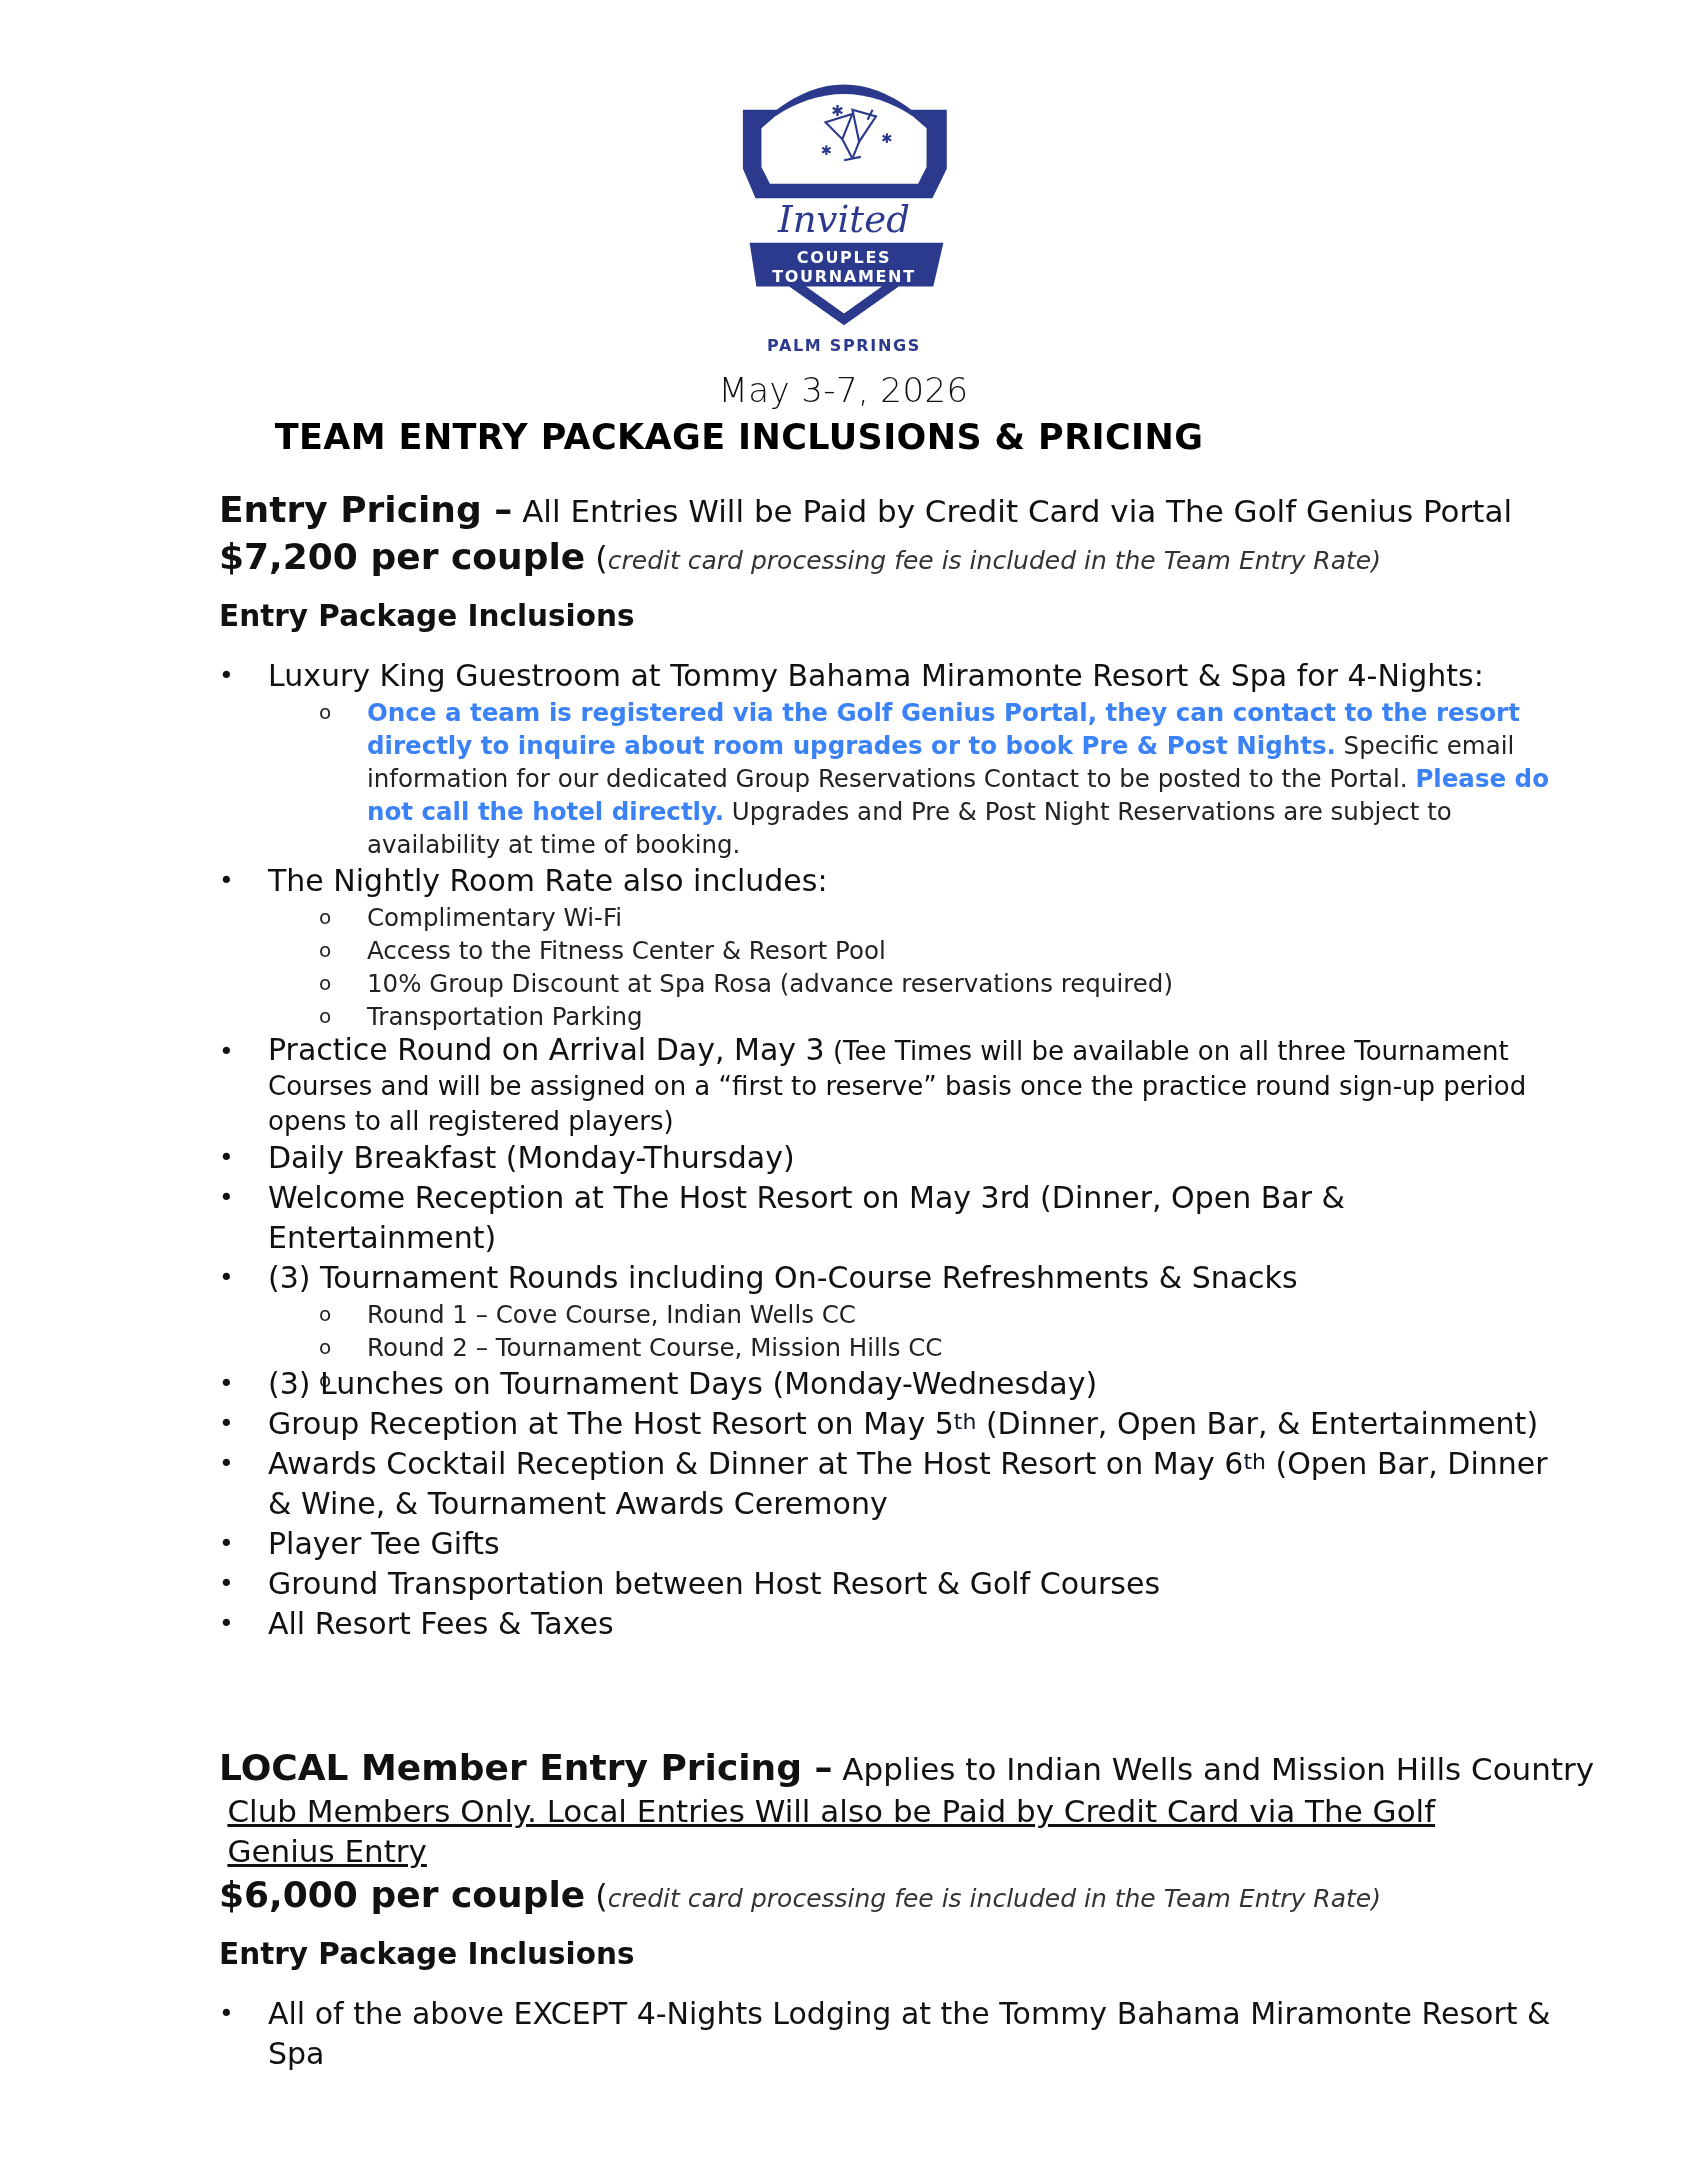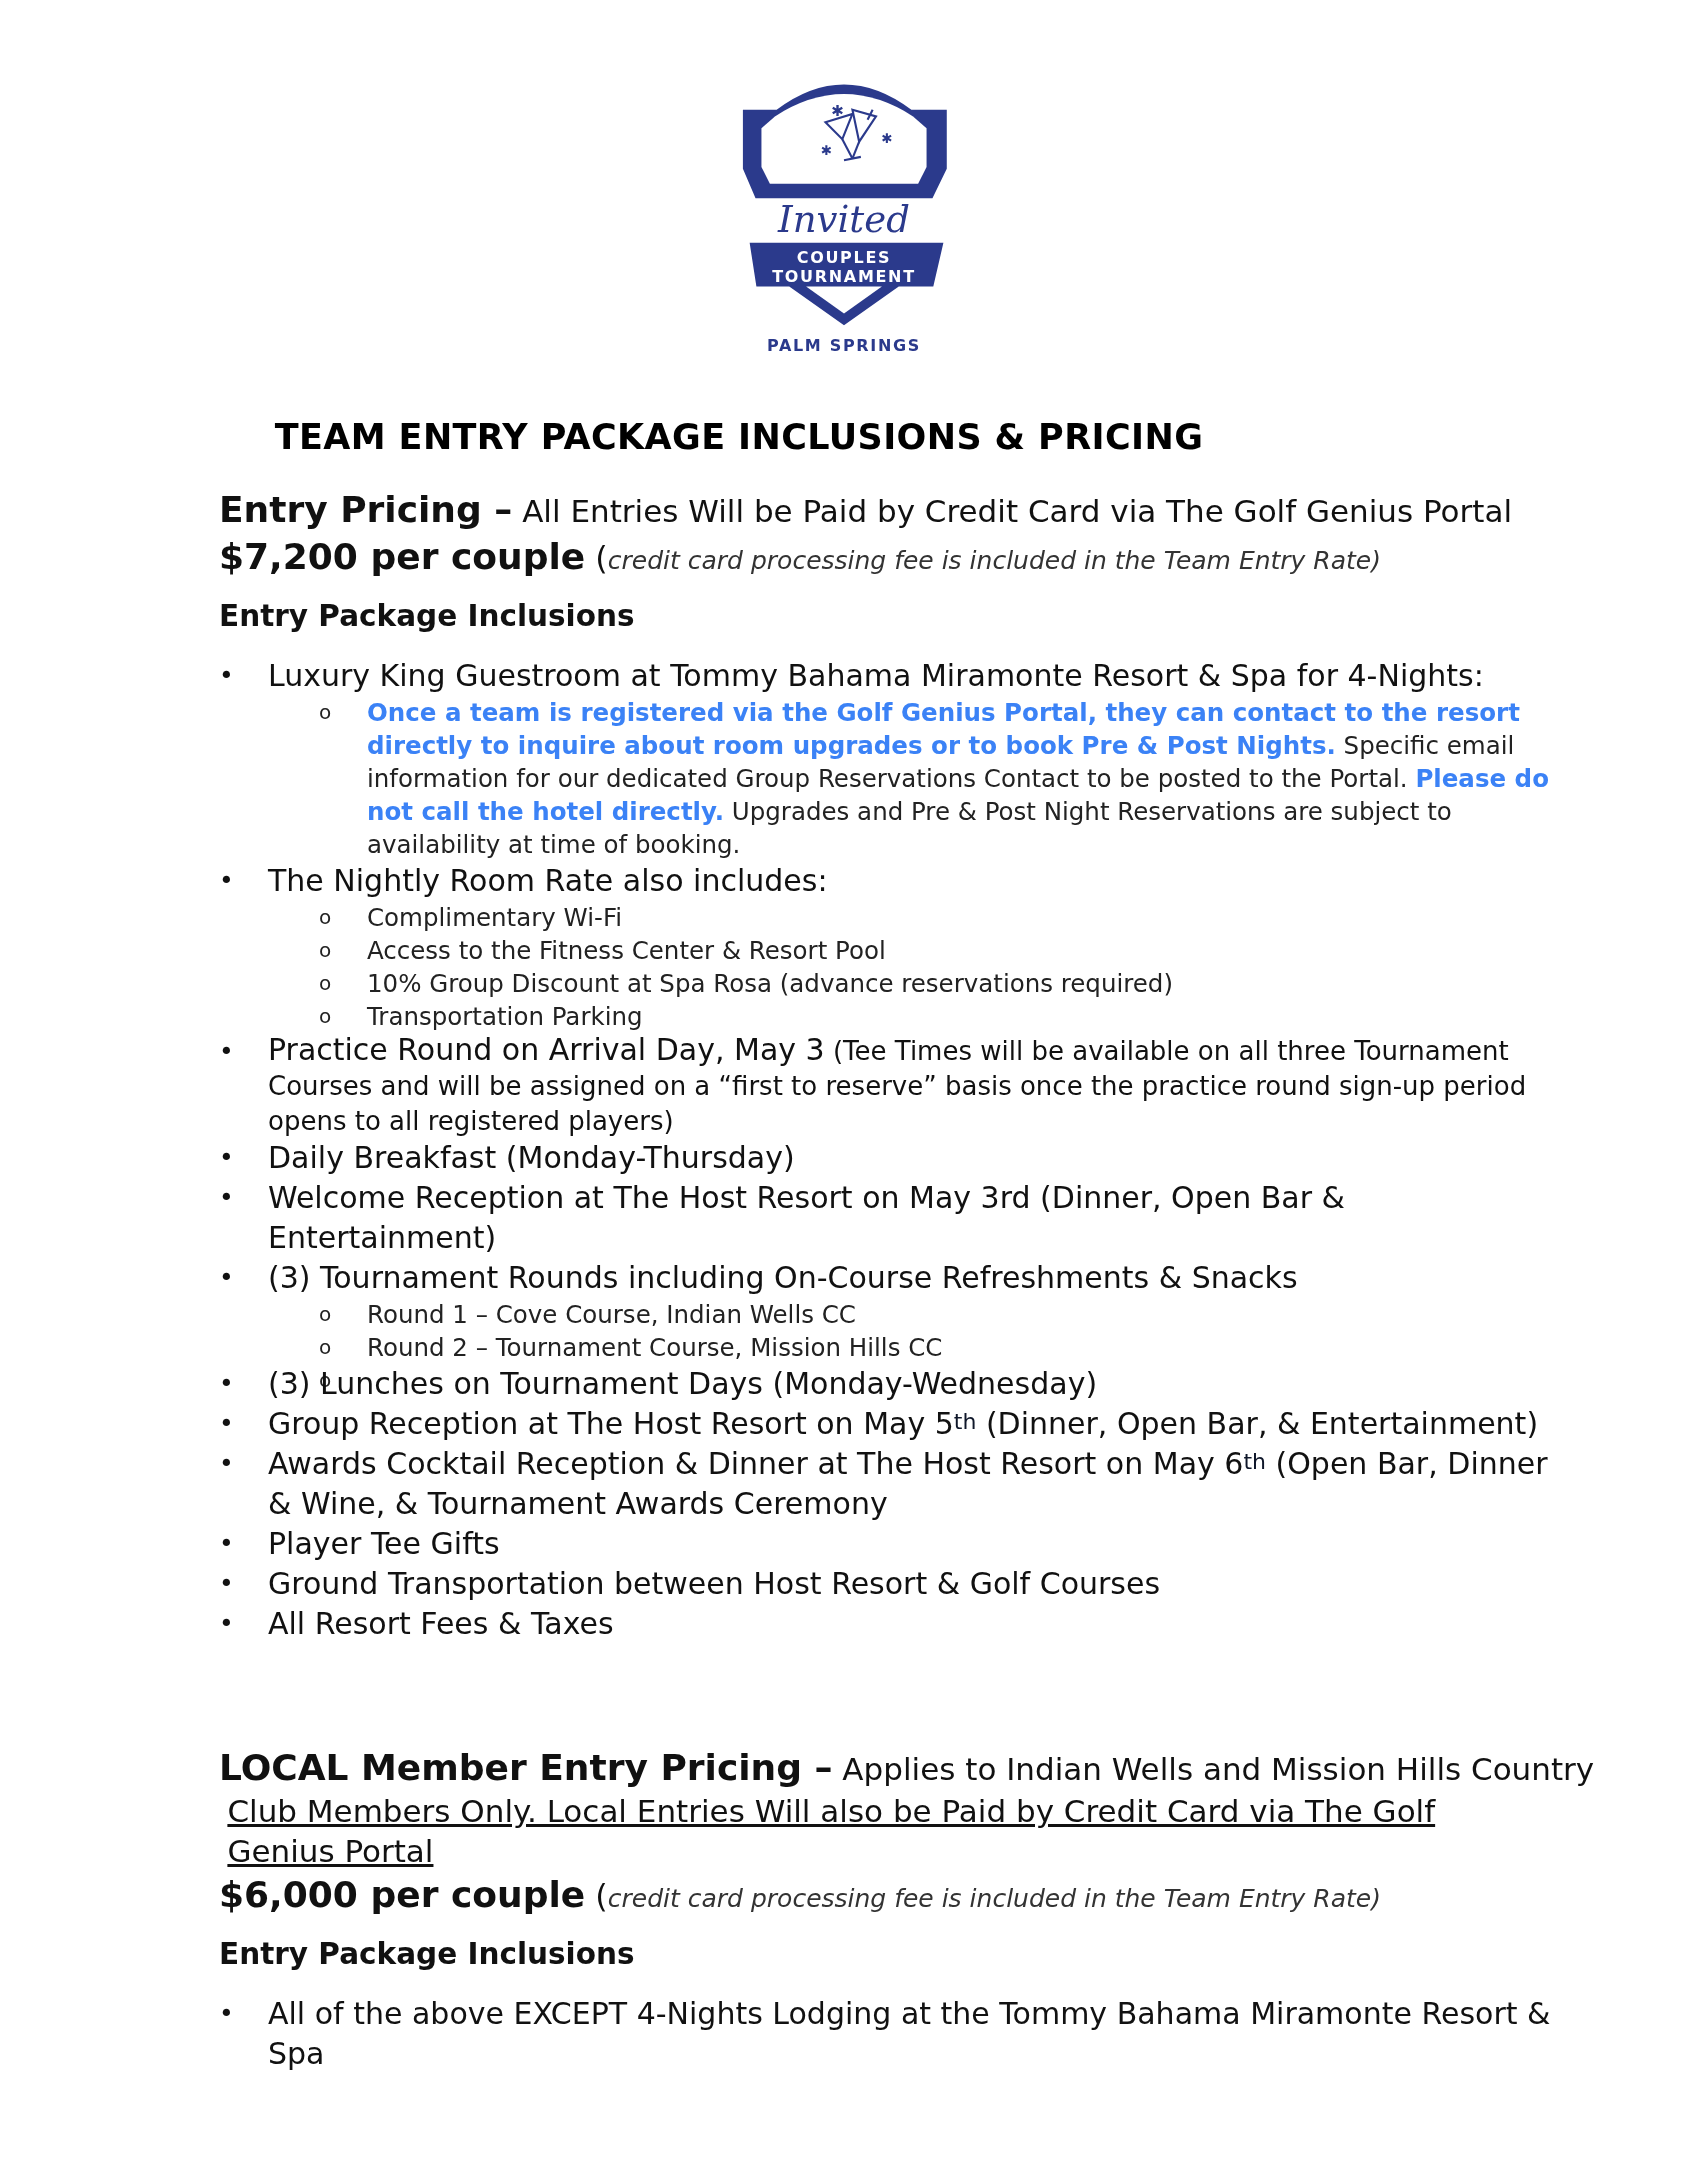--- a/index.html
+++ b/index.html
@@ -69,20 +69,21 @@
       <text x="140" y="185" text-anchor="middle" font-family="DejaVu Serif, serif" font-style="italic" font-size="44" fill="#2b3a8c">Invited</text>
 
       <path d="M28 198 L258 198 L246 250 L205 250 L140 296 L75 250 L36 250 Z" fill="#2b3a8c"></path>
       <path d="M95 250 L185 250 L140 282 Z" fill="#ffffff"></path>
       <text x="140" y="222" text-anchor="middle" font-family="DejaVu Sans, sans-serif" font-weight="bold" font-size="19" letter-spacing="2" fill="#ffffff">COUPLES</text>
       <text x="140" y="244" text-anchor="middle" font-family="DejaVu Sans, sans-serif" font-weight="bold" font-size="19" letter-spacing="2" fill="#ffffff">TOURNAMENT</text>
       <text x="140" y="326" text-anchor="middle" font-family="DejaVu Sans, sans-serif" font-weight="bold" font-size="19" letter-spacing="2" fill="#2b3a8c">PALM SPRINGS</text>
     </svg>
   </div>
 
+  <div class="date">May 3-7, 2026</div>
   <div class="main-title">TEAM ENTRY PACKAGE INCLUSIONS &amp; PRICING</div>
 
   <div class="section" style="top:488px;">
     <div class="lead-line">
       <span class="strong">Entry Pricing –</span><span class="plain"> All Entries Will be Paid by Credit Card via The Golf Genius Portal</span>
     </div>
     <div class="price-line">
       <span class="price">$7,200 per couple</span><span class="paren"> (</span><span class="note">credit card processing fee is included in the Team Entry Rate)</span>
     </div>
     <div class="subhead">Entry Package Inclusions</div>
@@ -155,21 +156,21 @@
         <span>All Resort Fees &amp; Taxes</span>
       </li>
     </ul>
   </div>
 
   <div class="section local" style="top:1746px;">
     <div class="lead-line">
       <span class="strong">LOCAL Member Entry Pricing –</span><span class="plain"> Applies to Indian Wells and Mission Hills Country</span>
     </div>
     <div class="cont">Club Members Only.  Local Entries Will also be Paid by Credit Card via The Golf</div>
-    <div class="cont">Genius Portal</div>
+    <div class="cont">Genius Entry</div>
     <div class="price-line">
       <span class="price">$6,000 per couple</span><span class="paren"> (</span><span class="note">credit card processing fee is included in the Team Entry Rate)</span>
     </div>
     <div class="subhead">Entry Package Inclusions</div>
     <ul class="bullets">
       <li>
         <span class="dot">•</span>
         <span>All of the above EXCEPT 4-Nights Lodging at the Tommy Bahama Miramonte Resort &amp; Spa</span>
       </li>
     </ul>

